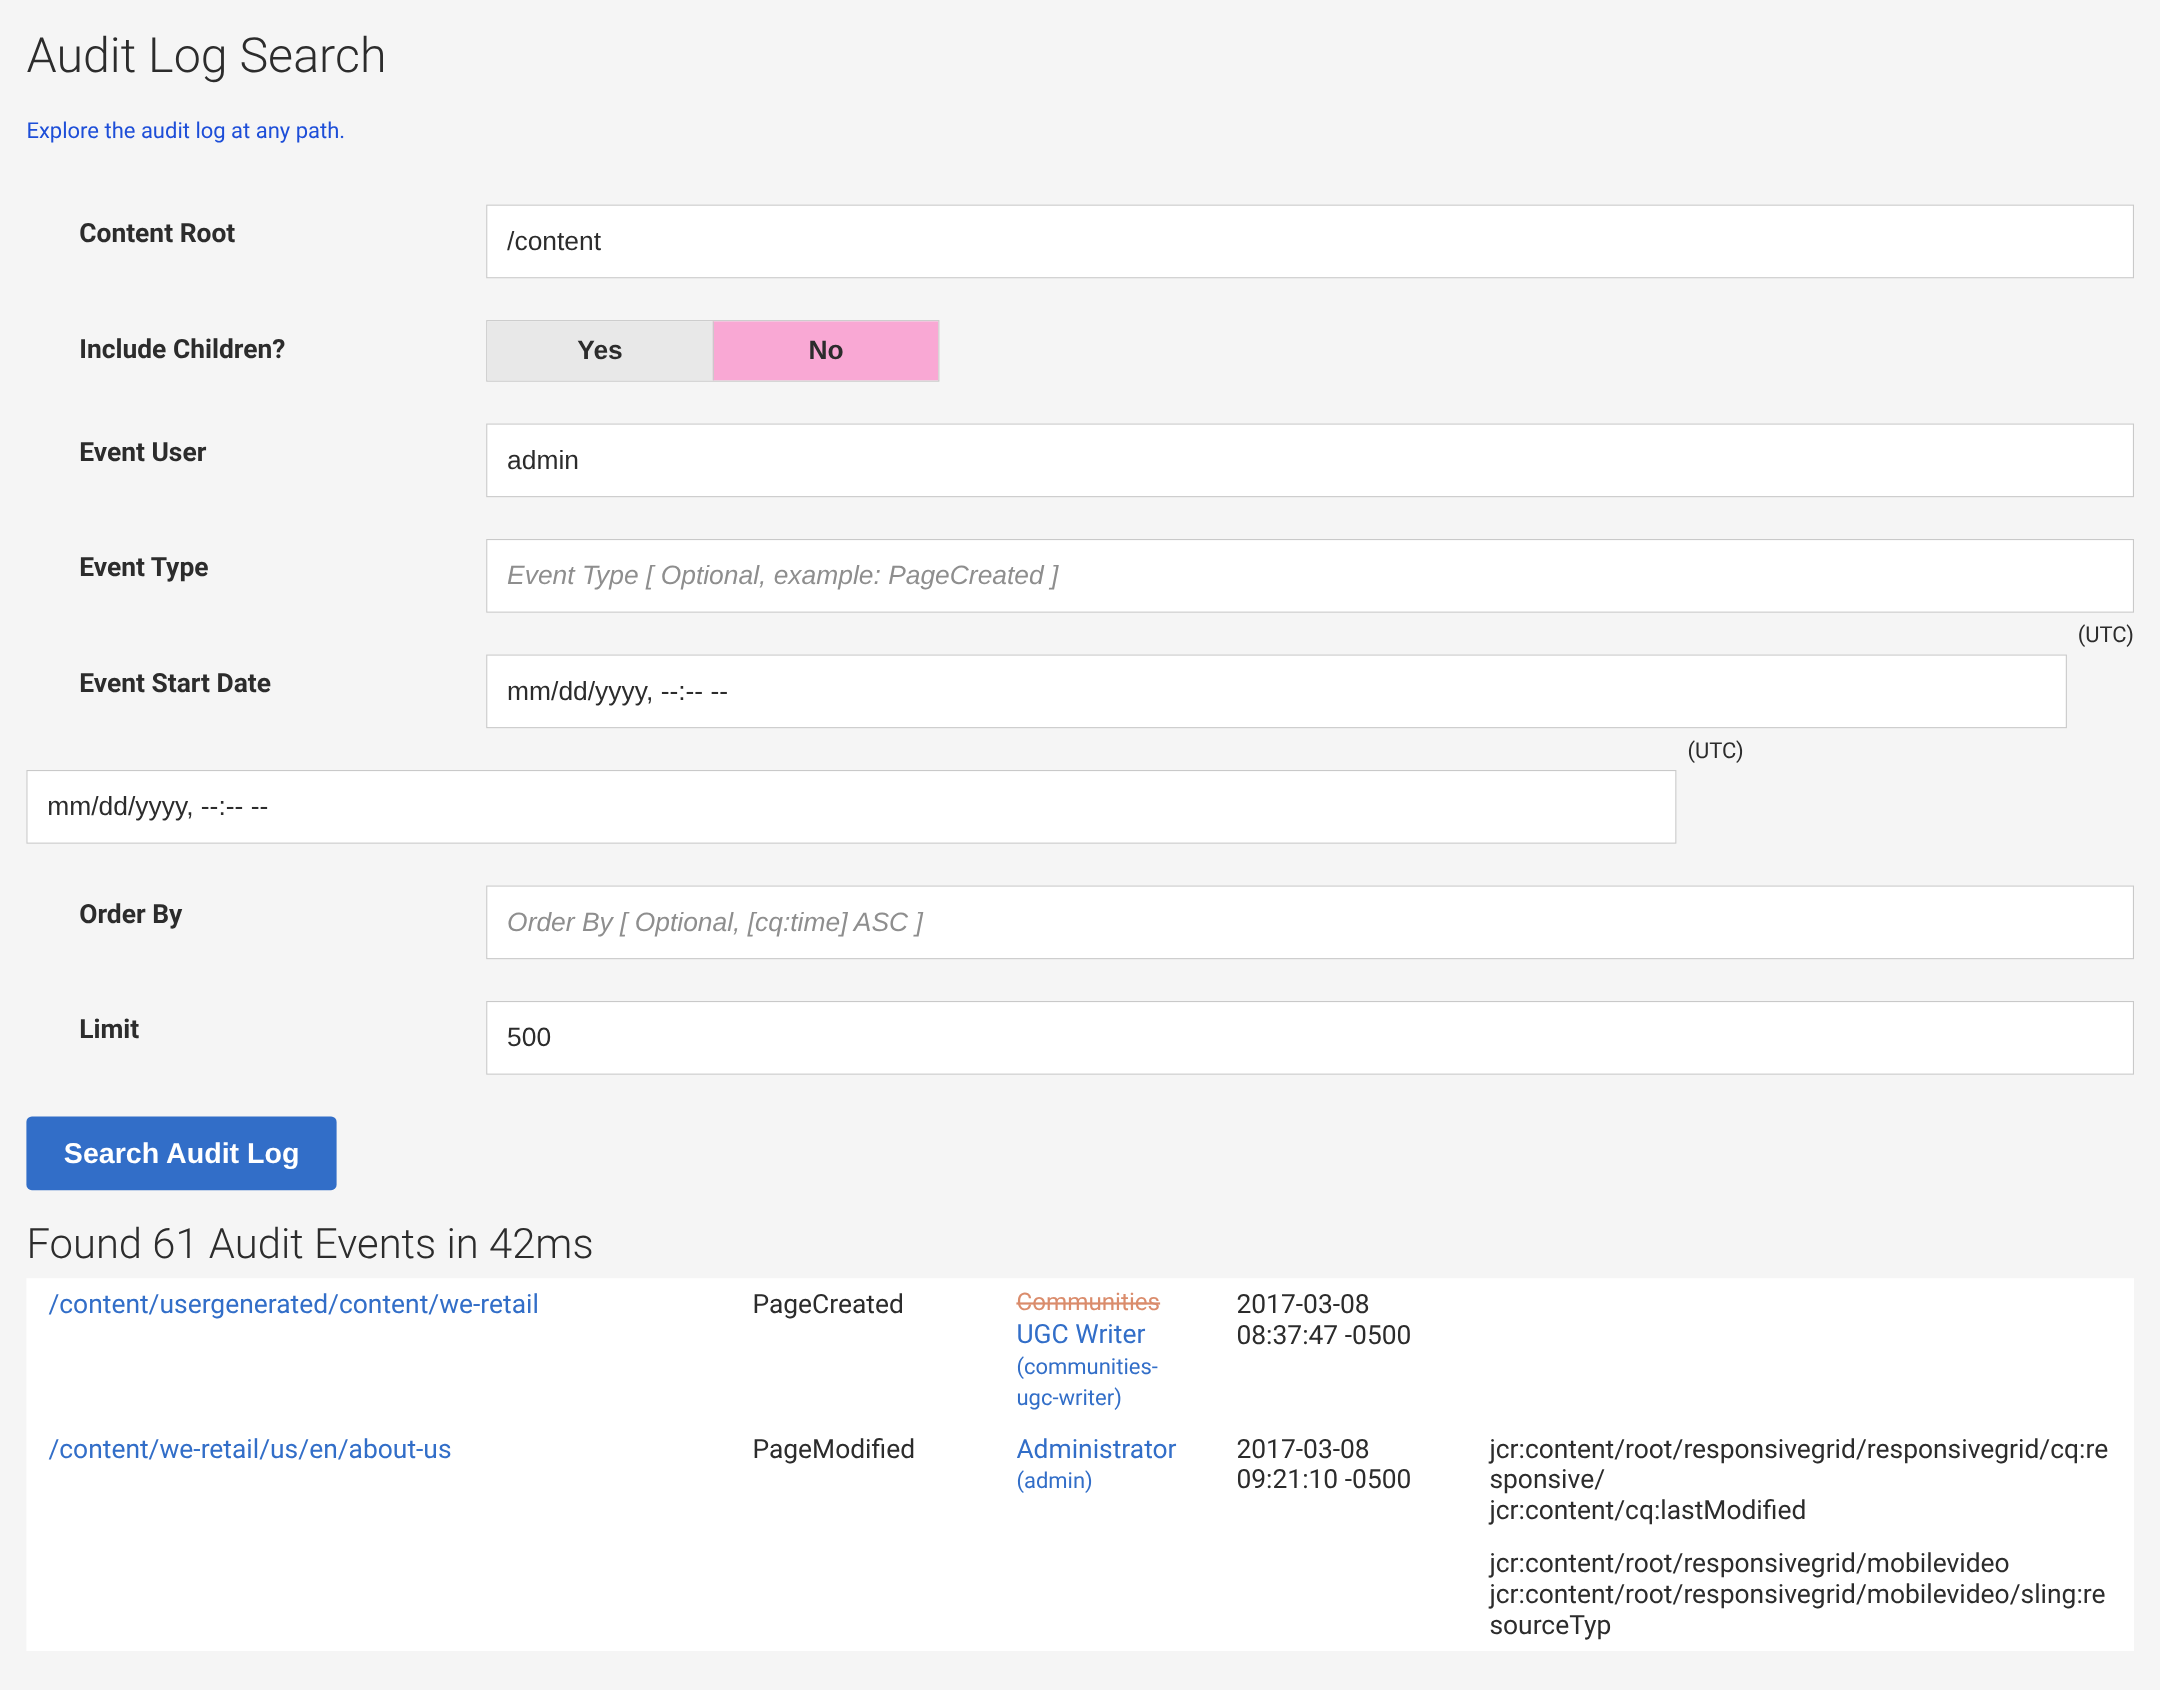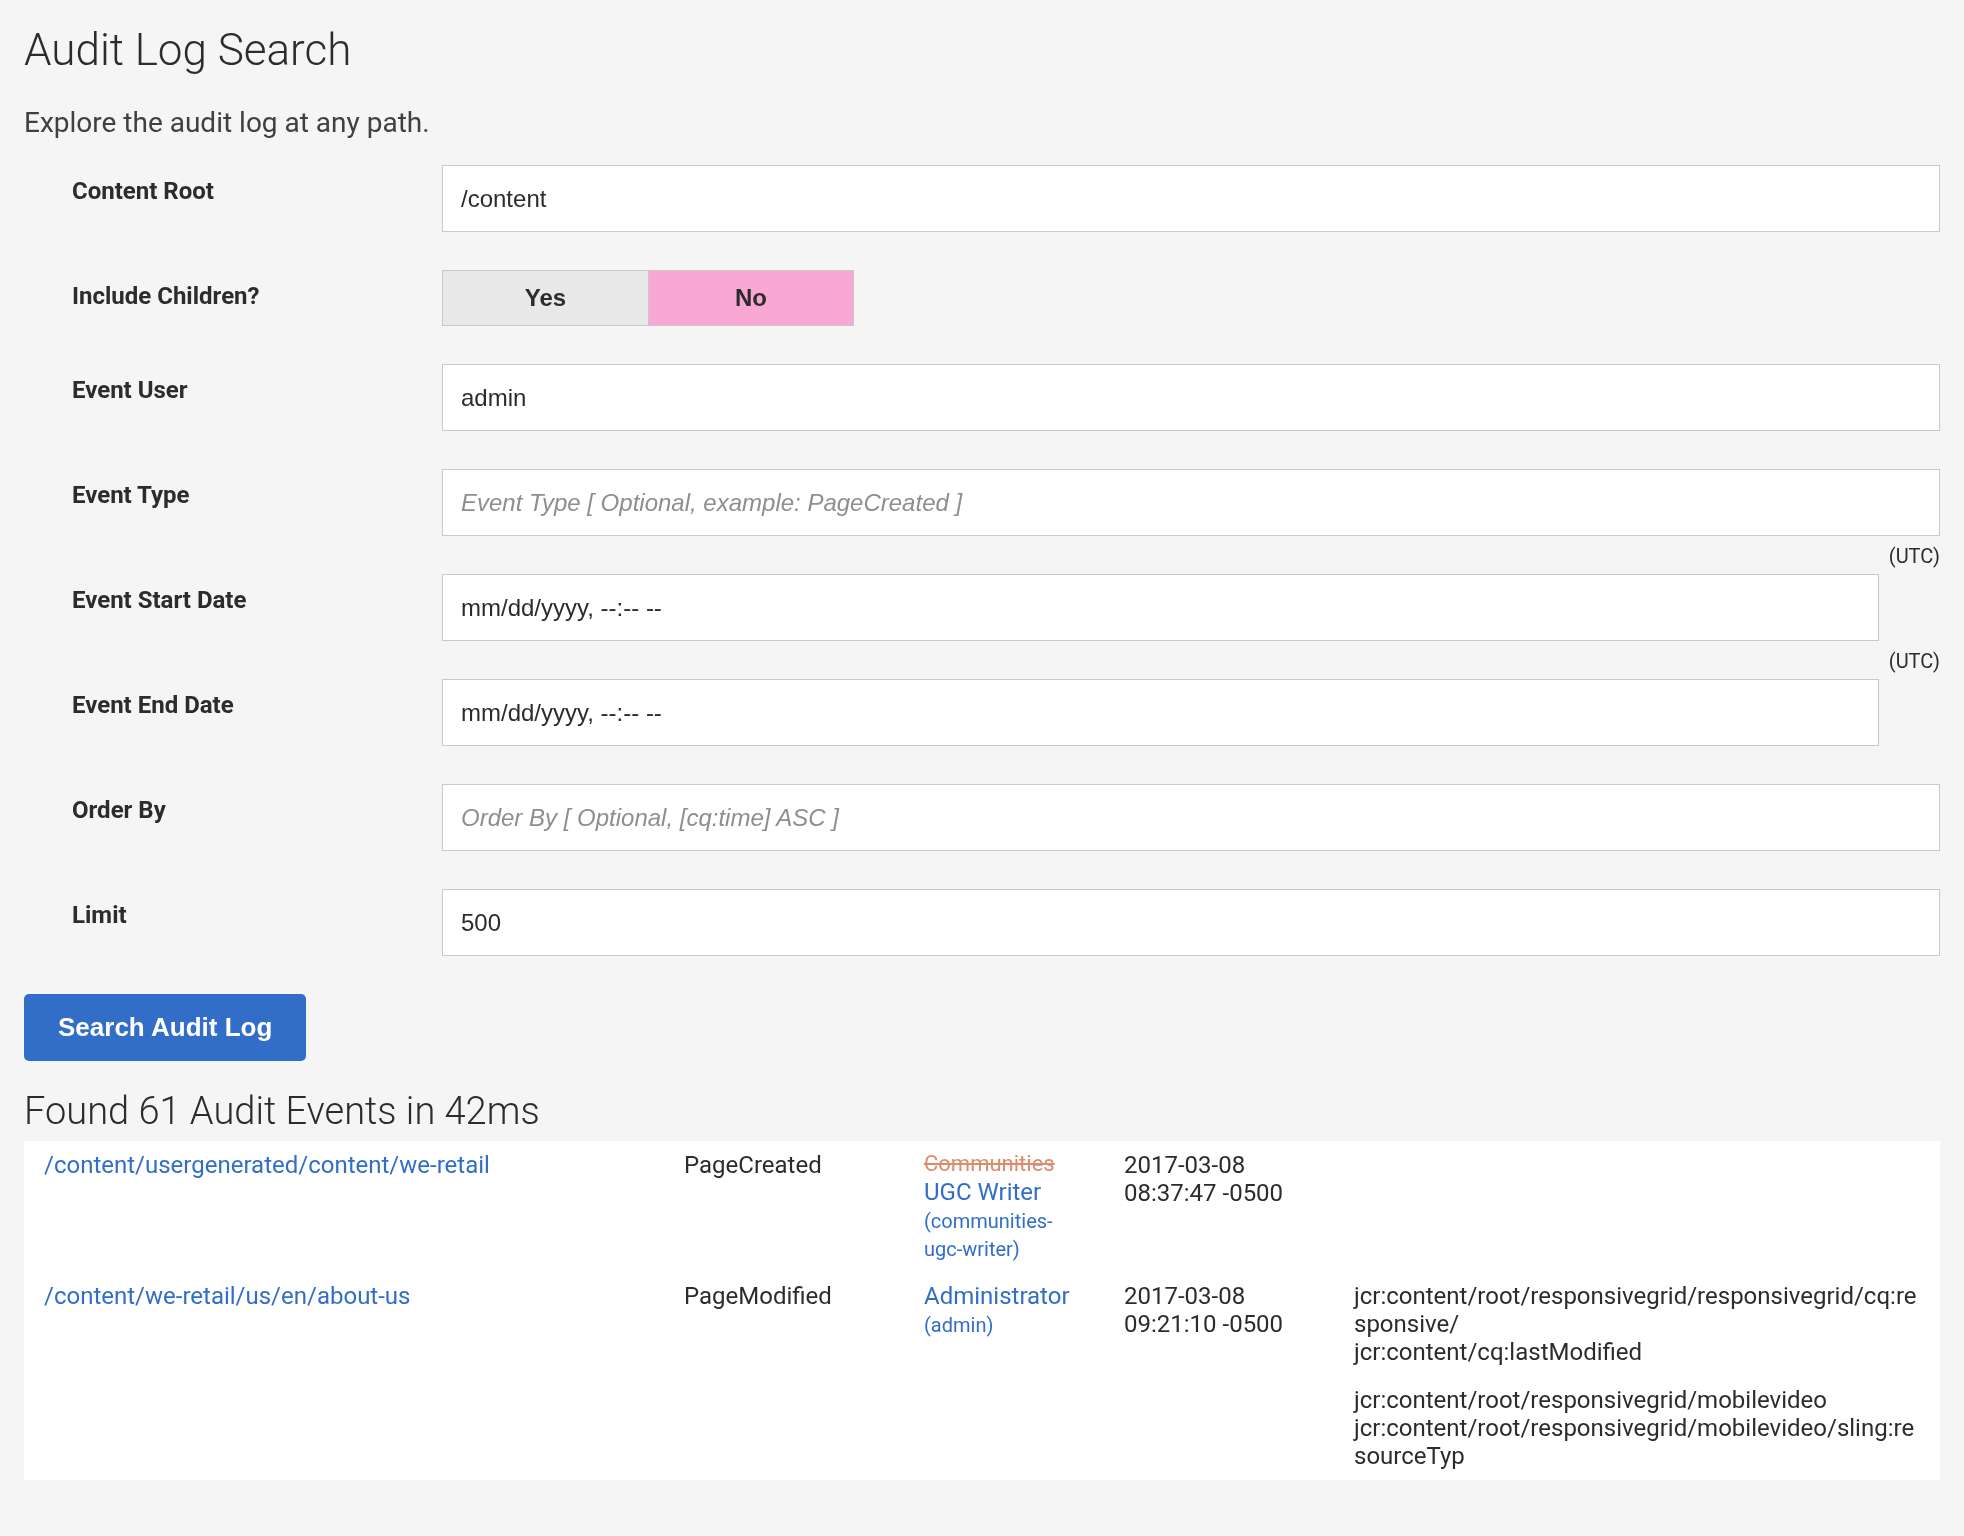--- a/index.html
+++ b/index.html
@@ -1,19 +1,19 @@
 <!DOCTYPE html>
 <html><head>
 <meta charset="utf-8">
 <style>
   * { box-sizing: border-box; margin: 0; padding: 0; }
   html, body { font-family: -apple-system, BlinkMacSystemFont, "Segoe UI", Roboto, Helvetica, Arial, sans-serif; background: #f5f5f5; color: #2c2c2c; }
   .page { padding: 24px 24px 0 24px; width: 1964px; }
   h1.page-title { font-weight: 300; font-size: 44px; color: #2c2c2c; margin-bottom: 30px; }
-  p.page-desc { font-size: 28px; color: #404040; margin-bottom: 26px; }
+  p.page-desc { font-size: 20px; color: #1d4ed8; margin-bottom: 56px; }
   .form-row { display: flex; align-items: flex-start; margin-bottom: 38px; }
   .form-label { width: 370px; flex: 0 0 370px; font-weight: 700; font-size: 24px; color: #2c2c2c; padding-top: 12px; margin-left: 48px; }
   .form-field { flex: 1 1 auto; display: flex; align-items: center; }
   .input-text {
     width: 100%;
     max-width: 1500px;
     height: 67px;
     padding: 0 18px;
     font-size: 24px;
     border: 1px solid #c9c9c9;
@@ -86,21 +86,20 @@
 
   <div class="form-row">
     <div class="form-label">Event Start Date</div>
     <div class="form-field">
       <input class="input-text" type="text" value="mm/dd/yyyy, --:-- --" style="">
       <span class="utc-note">(UTC)</span>
     </div>
   </div>
 
   <div class="form-row">
-    <div class="form-label">Event End Date</div>
     <div class="form-field">
       <input class="input-text" type="text" value="mm/dd/yyyy, --:-- --" style="">
       <span class="utc-note">(UTC)</span>
     </div>
   </div>
 
   <div class="form-row">
     <div class="form-label">Order By</div>
     <div class="form-field">
       <input class="input-text" type="text" placeholder="Order By [ Optional, [cq:time] ASC ]" style="">

